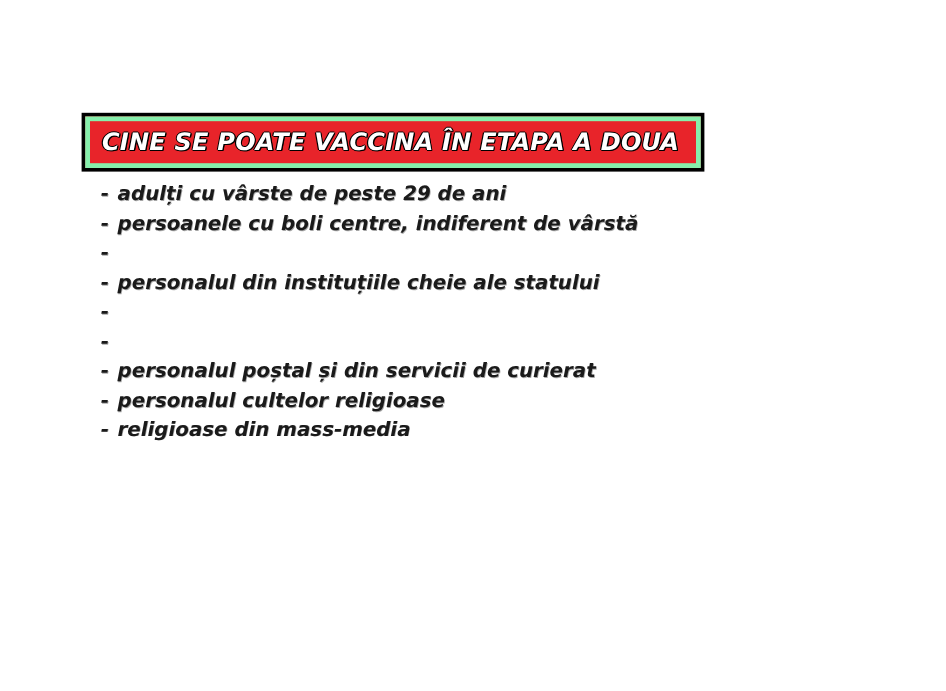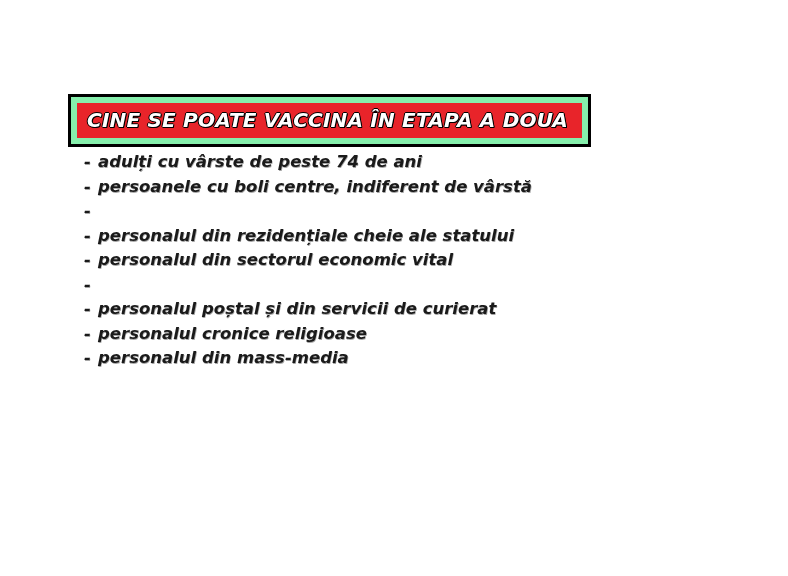--- a/index.html
+++ b/index.html
@@ -22,21 +22,21 @@
   .title-banner {
     position: absolute;
     left: 68px;
     top: 94px;
     background: #000000;
     padding: 3px 3px 3px 3px;
     display: inline-block;
   }
   .title-inner {
     background: #e8242a;
-    border: 6px solid #86efac;
+    border: 4px solid #86efac;
     padding: 5px 14px 6px 10px;
   }
   .title-text {
     font-family: "DejaVu Sans", sans-serif;
     font-size: 20px;
     font-weight: bold;
     font-style: italic;
     color: #ffffff;
     letter-spacing: 0.2px;
     white-space: nowrap;
@@ -79,47 +79,46 @@
 
   <div class="title-banner">
     <div class="title-inner">
       <span class="title-text">CINE SE POATE VACCINA ÎN ETAPA A DOUA</span>
     </div>
   </div>
 
   <ul class="bullet-list">
     <li class="bullet-item">
       <span class="dash">-</span>
-      <span class="label">adulți cu vârste de peste 74 de ani</span>
+      <span class="label">adulți cu vârste de peste 29 de ani</span>
     </li>
     <li class="bullet-item">
       <span class="dash">-</span>
       <span class="label">persoanele cu boli centre, indiferent de vârstă</span>
     </li>
     <li class="bullet-item">
       <span class="dash">-</span>
     </li>
     <li class="bullet-item">
       <span class="dash">-</span>
-      <span class="label">personalul din rezidențiale cheie ale statului</span>
+      <span class="label">personalul din instituțiile cheie ale statului</span>
     </li>
     <li class="bullet-item">
       <span class="dash">-</span>
-      <span class="label">personalul din sectorul economic vital</span>
     </li>
     <li class="bullet-item">
       <span class="dash">-</span>
     </li>
     <li class="bullet-item">
       <span class="dash">-</span>
       <span class="label">personalul poștal și din servicii de curierat</span>
     </li>
     <li class="bullet-item">
       <span class="dash">-</span>
-      <span class="label">personalul cronice religioase</span>
+      <span class="label">personalul cultelor religioase</span>
     </li>
     <li class="bullet-item">
       <span class="dash">-</span>
-      <span class="label">personalul din mass-media</span>
+      <span class="label">religioase din mass-media</span>
     </li>
   </ul>
 
 </div>
 
 </body></html>

